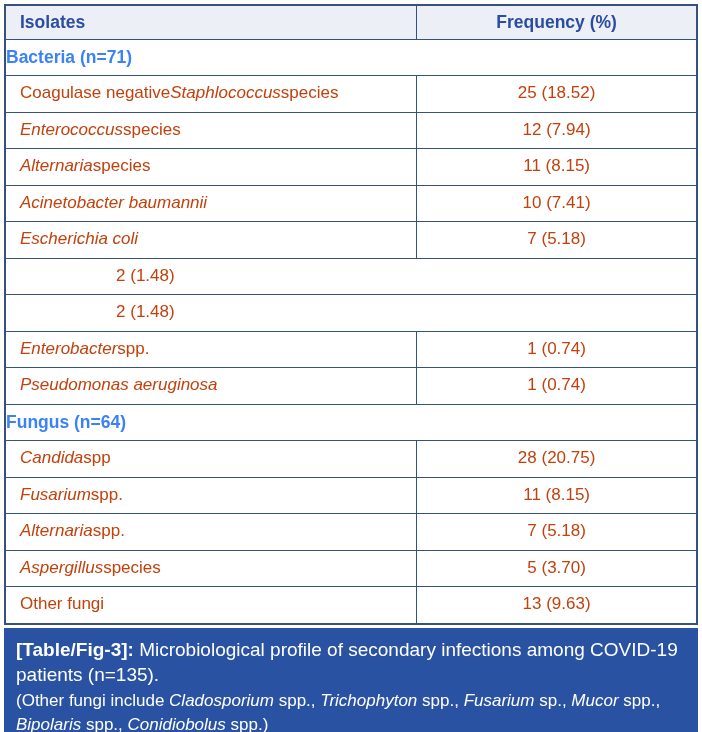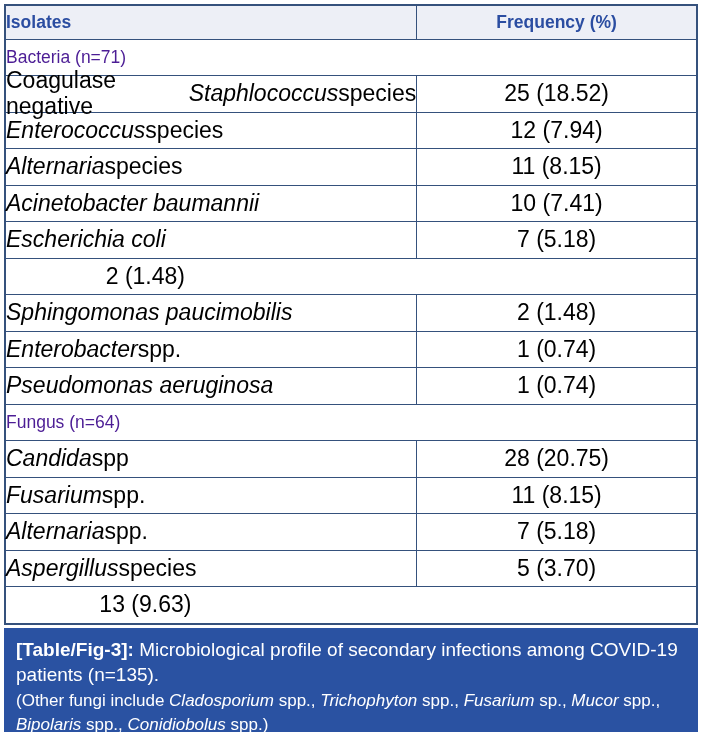--- a/index.html
+++ b/index.html
@@ -23,44 +23,45 @@
   .row {
     display: flex;
     border-bottom: 1.5px solid #35517c;
     height: 35.5px;
     align-items: stretch;
   }
   .row:last-child { border-bottom: none; }
   .cell {
     display: flex; align-items: center;
     box-sizing: border-box;
-    font-size: 23px;
-    color: #000000;
+    font-size: 17px;
+    color: #c2410c;
     line-height: 1.1;
   }
   .c1 {
     width: 59.6%;
+    padding-left: 14px;
     border-right: 1.5px solid #35517c;
   }
   .c2 {
     width: 40.4%;
     justify-content: center;
     text-align: center;
   }
   .row.head { height: 32.5px; background: #edeff6; }
   .row.head .cell {
     font-weight: bold;
     color: #2b4da1;
     font-size: 17.5px;
   }
   .row.section .cell {
     width: 100%;
     border-right: none;
-    font-weight: normal;
-    color: #4c1d95;
+    font-weight: bold;
+    color: #3b82f6;
     font-size: 17.5px;
   }
   .c1 i { font-style: italic; }
   .caption {
     margin-top: 3px;
     flex: 1;
     background: #2a52a2;
     color: #ffffff;
     padding: 9px 12px 8px 12px;
     box-sizing: border-box;
@@ -136,25 +137,20 @@
           <span></span>
         </div>
       <div class="cell c2">7 (5.18)</div>
     </div>
 
     <div class="row">
       <div class="cell c2">2 (1.48)</div>
     </div>
 
     <div class="row">
-      <div class="cell c1">
-          <span></span>
-          <i>Sphingomonas paucimobilis</i>
-          <span></span>
-        </div>
       <div class="cell c2">2 (1.48)</div>
     </div>
 
     <div class="row">
       <div class="cell c1">
           <span></span>
           <i>Enterobacter</i>
           <span> spp.</span>
         </div>
       <div class="cell c2">1 (0.74)</div>
@@ -203,20 +199,25 @@
     <div class="row">
       <div class="cell c1">
           <span></span>
           <i>Aspergillus</i>
           <span> species</span>
         </div>
       <div class="cell c2">5 (3.70)</div>
     </div>
 
     <div class="row">
+      <div class="cell c1">
+          <span>Other fungi</span>
+          <i></i>
+          <span></span>
+        </div>
       <div class="cell c2">13 (9.63)</div>
     </div>
 
   </div>
 
   <div class="caption">
     <p class="cap-line"><b>[Table/Fig-3]:</b><span> Microbiological profile of secondary infections among COVID-19 patients (n=135).</span></p>
     <p class="cap-note"><span>(Other fungi include </span><i>Cladosporium</i><span> spp., </span><i>Trichophyton</i><span> spp., </span><i>Fusarium</i><span> sp., </span><i>Mucor</i><span> spp., </span><i>Bipolaris</i><span> spp., </span><i>Conidiobolus</i><span> spp.)</span></p>
   </div>
 </div>

